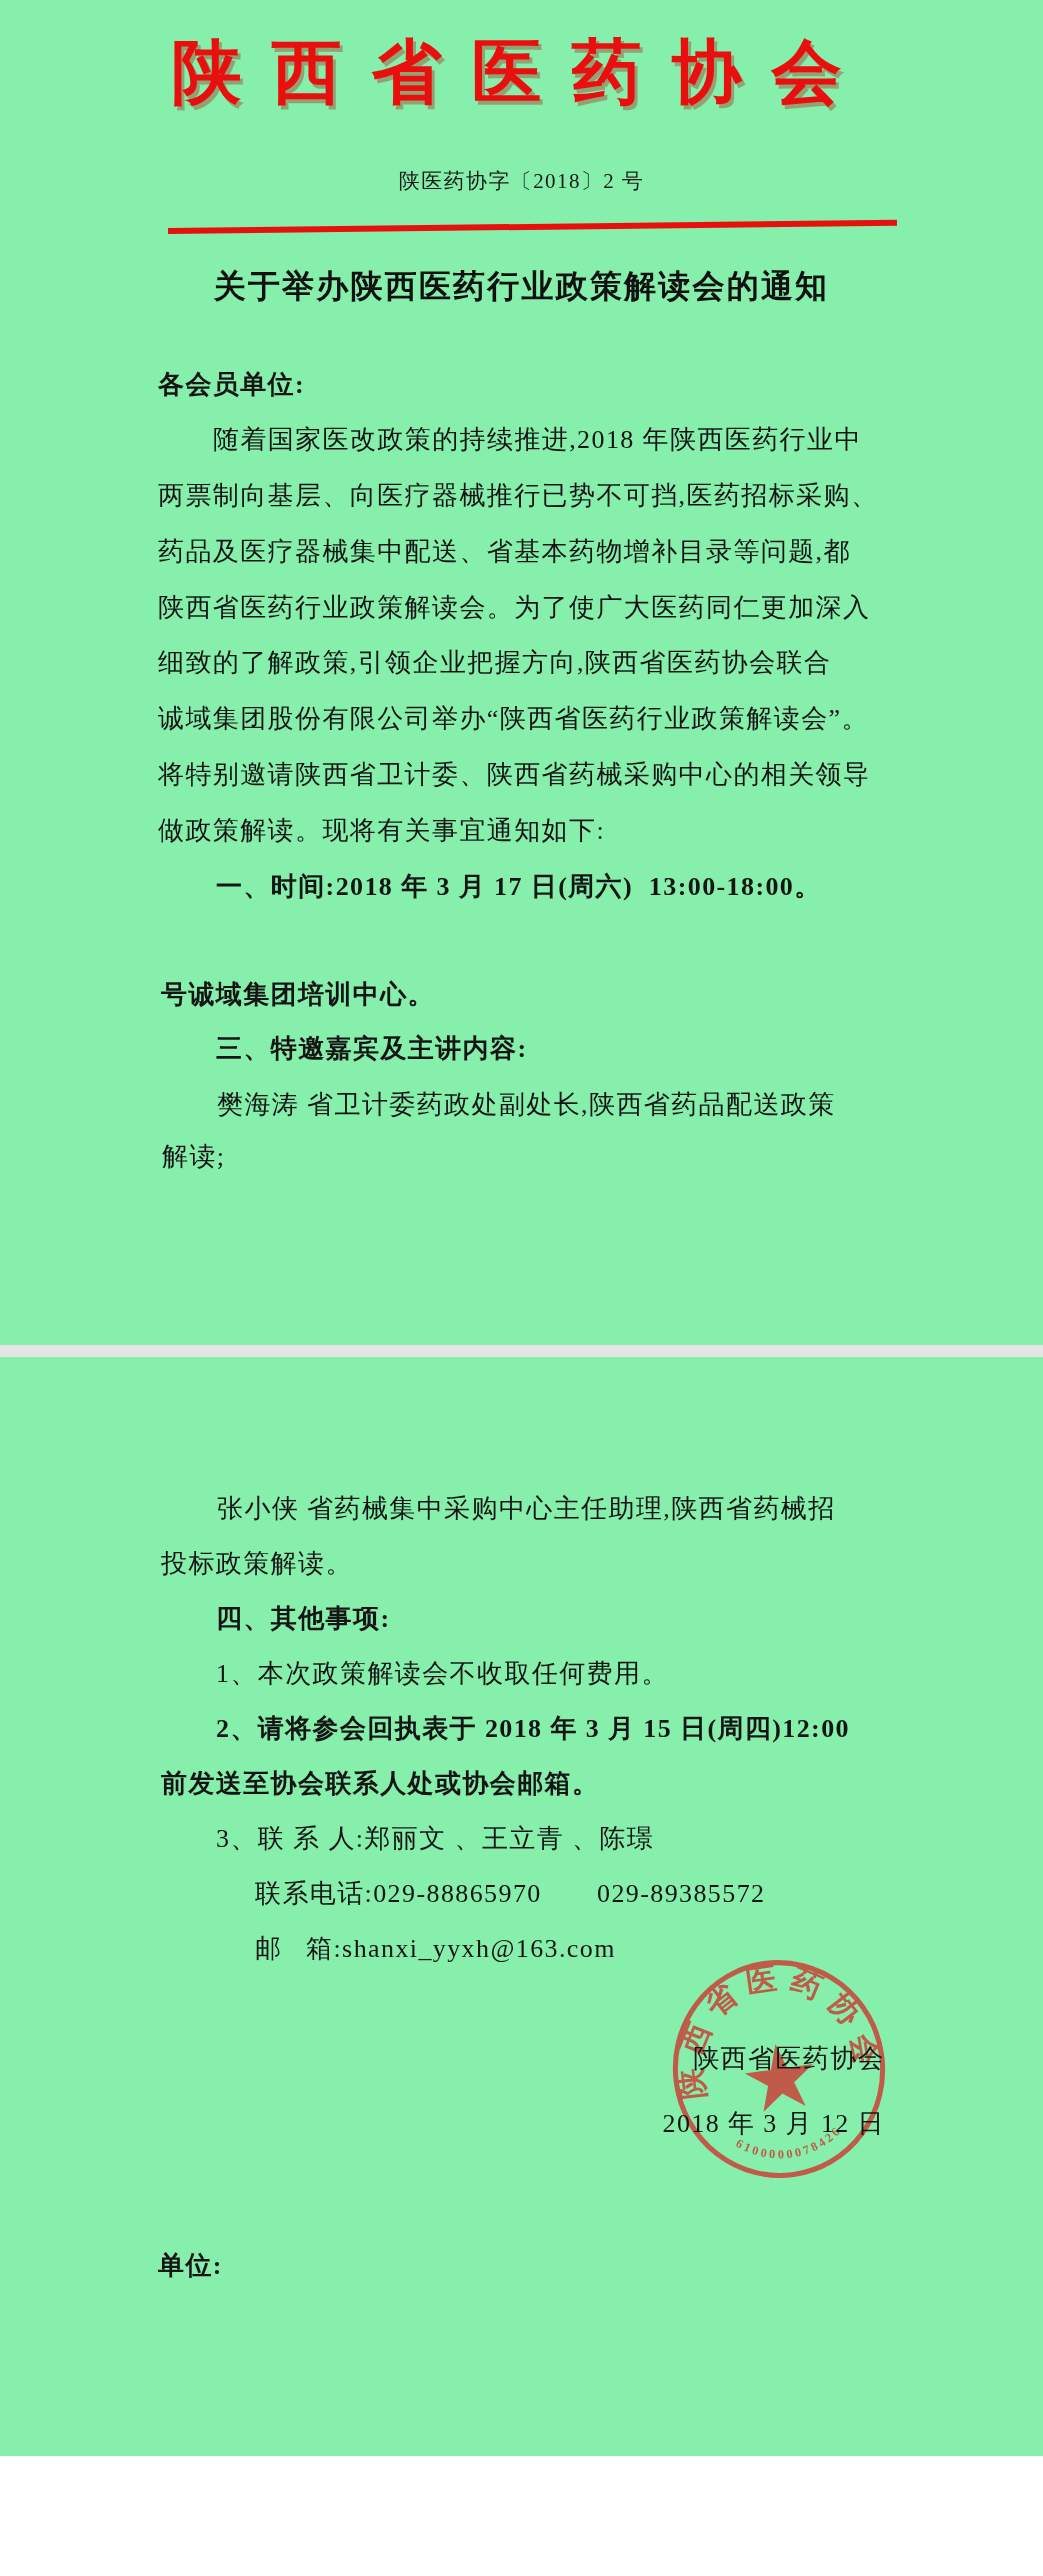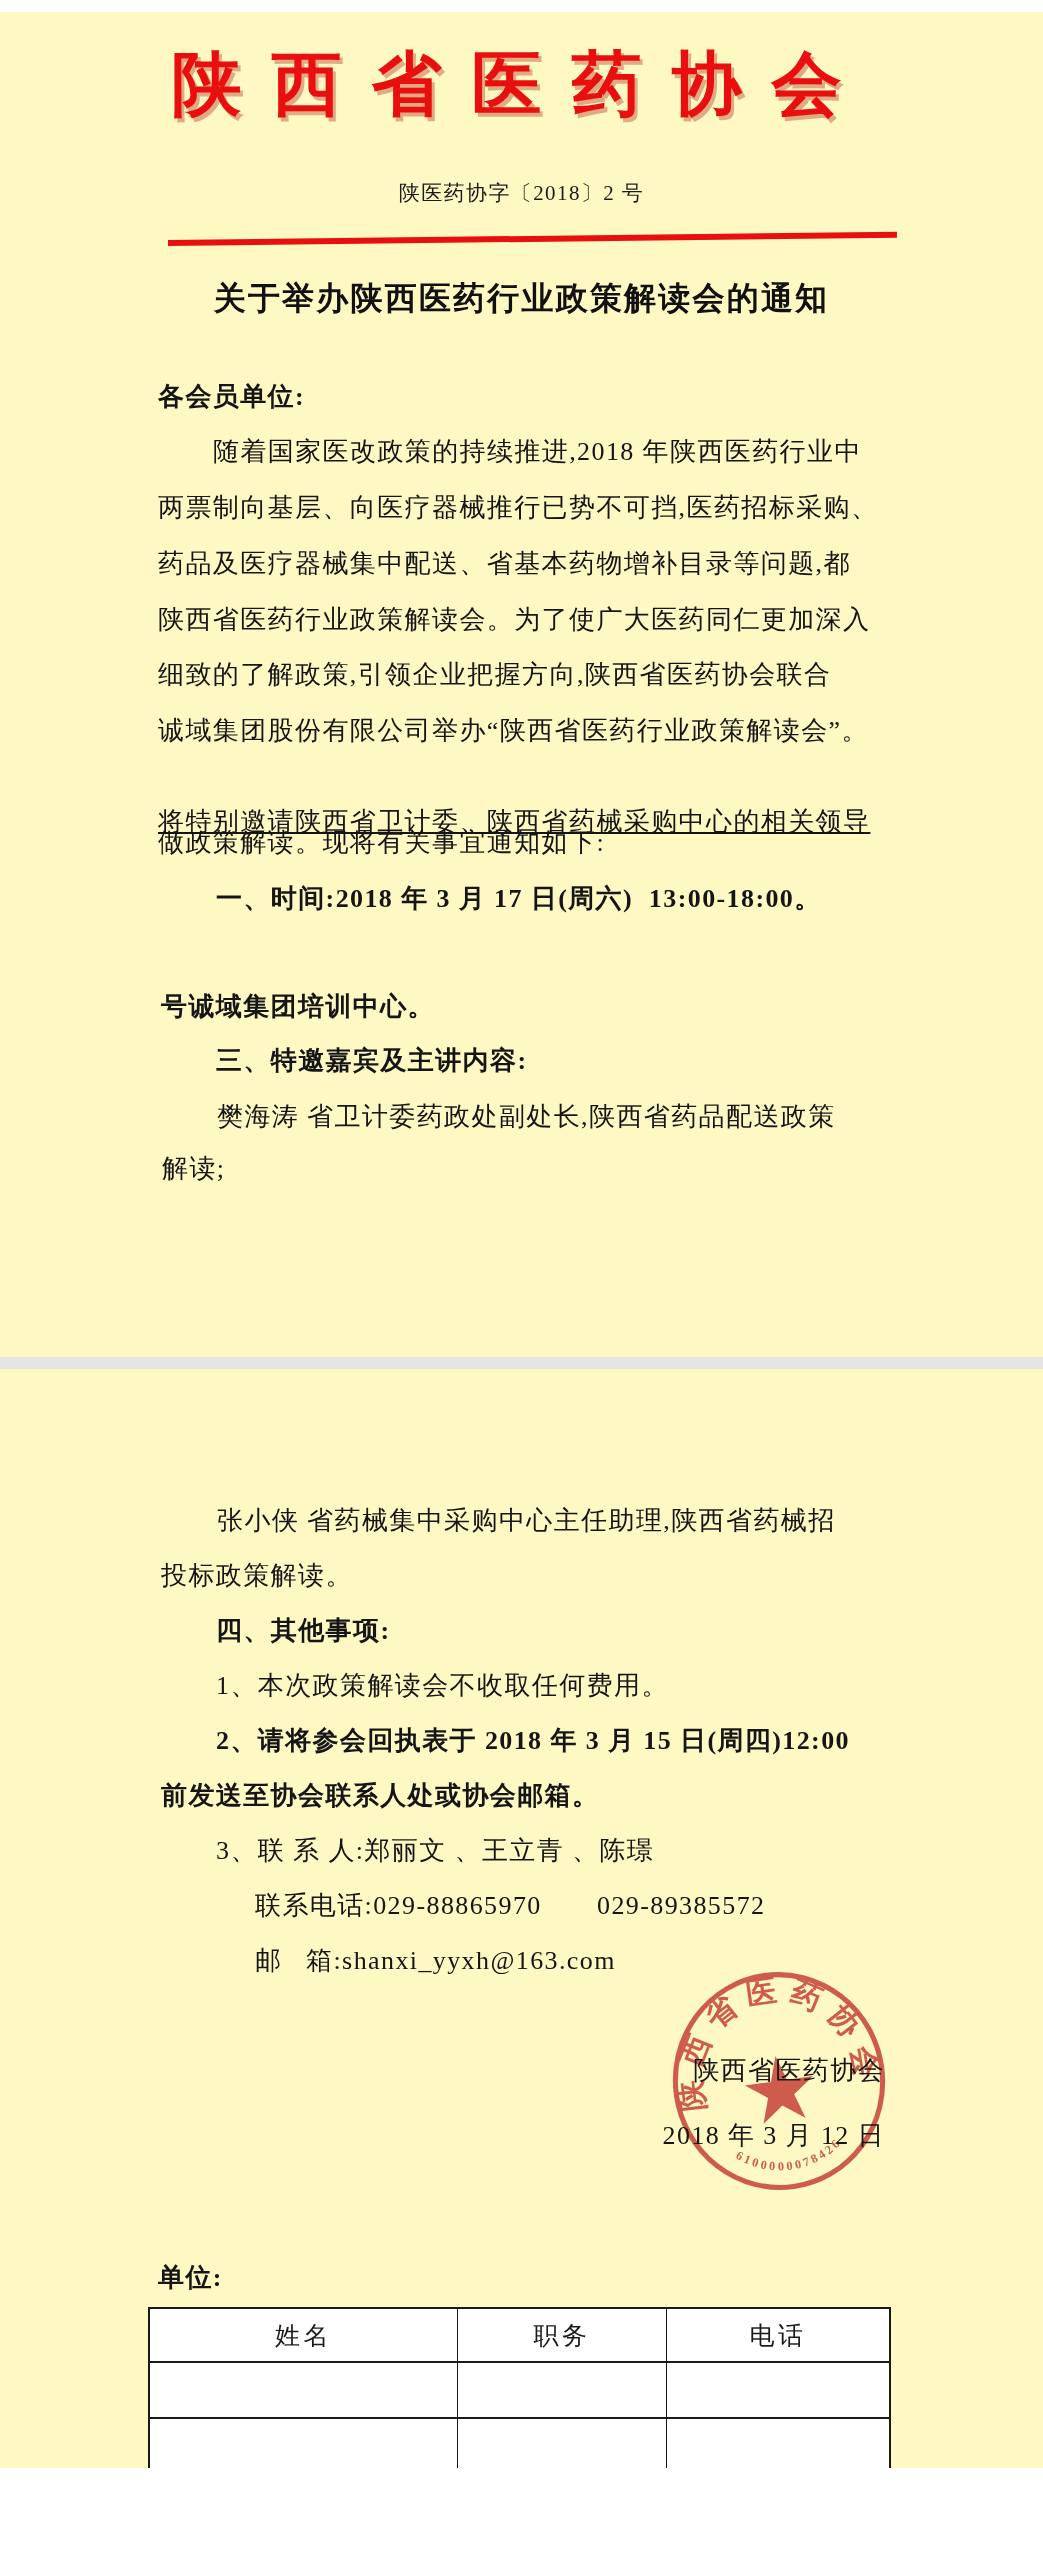--- a/index.html
+++ b/index.html
@@ -1,23 +1,22 @@
 <!DOCTYPE html>
 <html style="font-size:11.6px"><head>
 <meta charset="utf-8">
 <style>
   html,body{margin:0;padding:0;background:#ffffff;}
   #page{
     position:relative;
     width:1043px;height:2456px;
-    background:#fef9c3;
+    background:#86efac;
     overflow:hidden;
     font-family:"Liberation Serif","DejaVu Serif",serif;
     color:#141414;
-    margin-top:12px;
   }
   .center-line{
     position:absolute;left:0;width:1043px;text-align:center;white-space:pre;
   }
   .org-title{
     top:29px;
     font-size:70px;font-weight:700;letter-spacing:30px;line-height:87px;
     color:#ea0f0f;
     text-shadow:2.9px 3.6px 0 rgba(168,22,10,0.35);
   }
@@ -85,21 +84,21 @@
   <div class="center-line notice-title">关于举办陕西医药行业政策解读会的通知</div>
 
   <div class="line bold" style="left:158px;top:367px;">各会员单位:</div>
 
   <div class="line" style="left:213px;top:422px;">随着国家医改政策的持续推进,2018 年陕西医药行业中</div>
   <div class="line" style="left:158px;top:478px;">两票制向基层、向医疗器械推行已势不可挡,医药招标采购、</div>
   <div class="line" style="left:158px;top:534px;">药品及医疗器械集中配送、省基本药物增补目录等问题,都</div>
   <div class="line" style="left:158px;top:590px;">陕西省医药行业政策解读会。为了使广大医药同仁更加深入</div>
   <div class="line" style="left:158px;top:645px;">细致的了解政策,引领企业把握方向,陕西省医药协会联合</div>
   <div class="line" style="left:158px;top:701px;">诚域集团股份有限公司举办“陕西省医药行业政策解读会”。</div>
-  <div class="line" style="left:158px;top:792px;text-decoration:underline;">将特别邀请陕西省卫计委、陕西省药械采购中心的相关领导</div>
+  <div class="line" style="left:158px;top:757px;">将特别邀请陕西省卫计委、陕西省药械采购中心的相关领导</div>
   <div class="line" style="left:158px;top:813px;">做政策解读。现将有关事宜通知如下:</div>
 
   <div class="line bold" style="left:216px;top:869px;text-align:right;">一、时间:2018 年 3 月 17 日(周六)  13:00-18:00。</div>
   <div class="line bold" style="left:161px;top:977px;">号诚域集团培训中心。</div>
   <div class="line bold" style="left:216px;top:1031px;">三、特邀嘉宾及主讲内容:</div>
   <div class="line" style="left:217px;top:1087px;">樊海涛 省卫计委药政处副处长,陕西省药品配送政策</div>
   <div class="line" style="left:162px;top:1139px;">解读;</div>
 
   <div class="page-gap"></div>
 
@@ -126,29 +125,15 @@
       </text>
       <polygon fill="#c8473c" points="160,128 171.2,162.6 207.6,162.6 178.2,184 189.4,218.6 160,197.2 130.6,218.6 141.8,184 112.4,162.6 148.8,162.6"></polygon>
     </g>
   </svg>
 
   <div class="sig" style="top:2041px;">陕西省医药协会</div>
   <div class="sig" style="top:2106px;">2018 年 3 月 12 日</div>
 
   <div class="unit-label">单位:</div>
 
-  <div class="reply-table">
-    <div class="tcell th">姓名</div>
-    <div class="tcell th">职务</div>
-    <div class="tcell th">电话</div>
-    <div class="tcell"></div>
-    <div class="tcell"></div>
-    <div class="tcell"></div>
-    <div class="tcell"></div>
-    <div class="tcell"></div>
-    <div class="tcell"></div>
-    <div class="tcell"></div>
-    <div class="tcell"></div>
-    <div class="tcell"></div>
-  </div>
 
 </div>
 
 
 </body></html>

